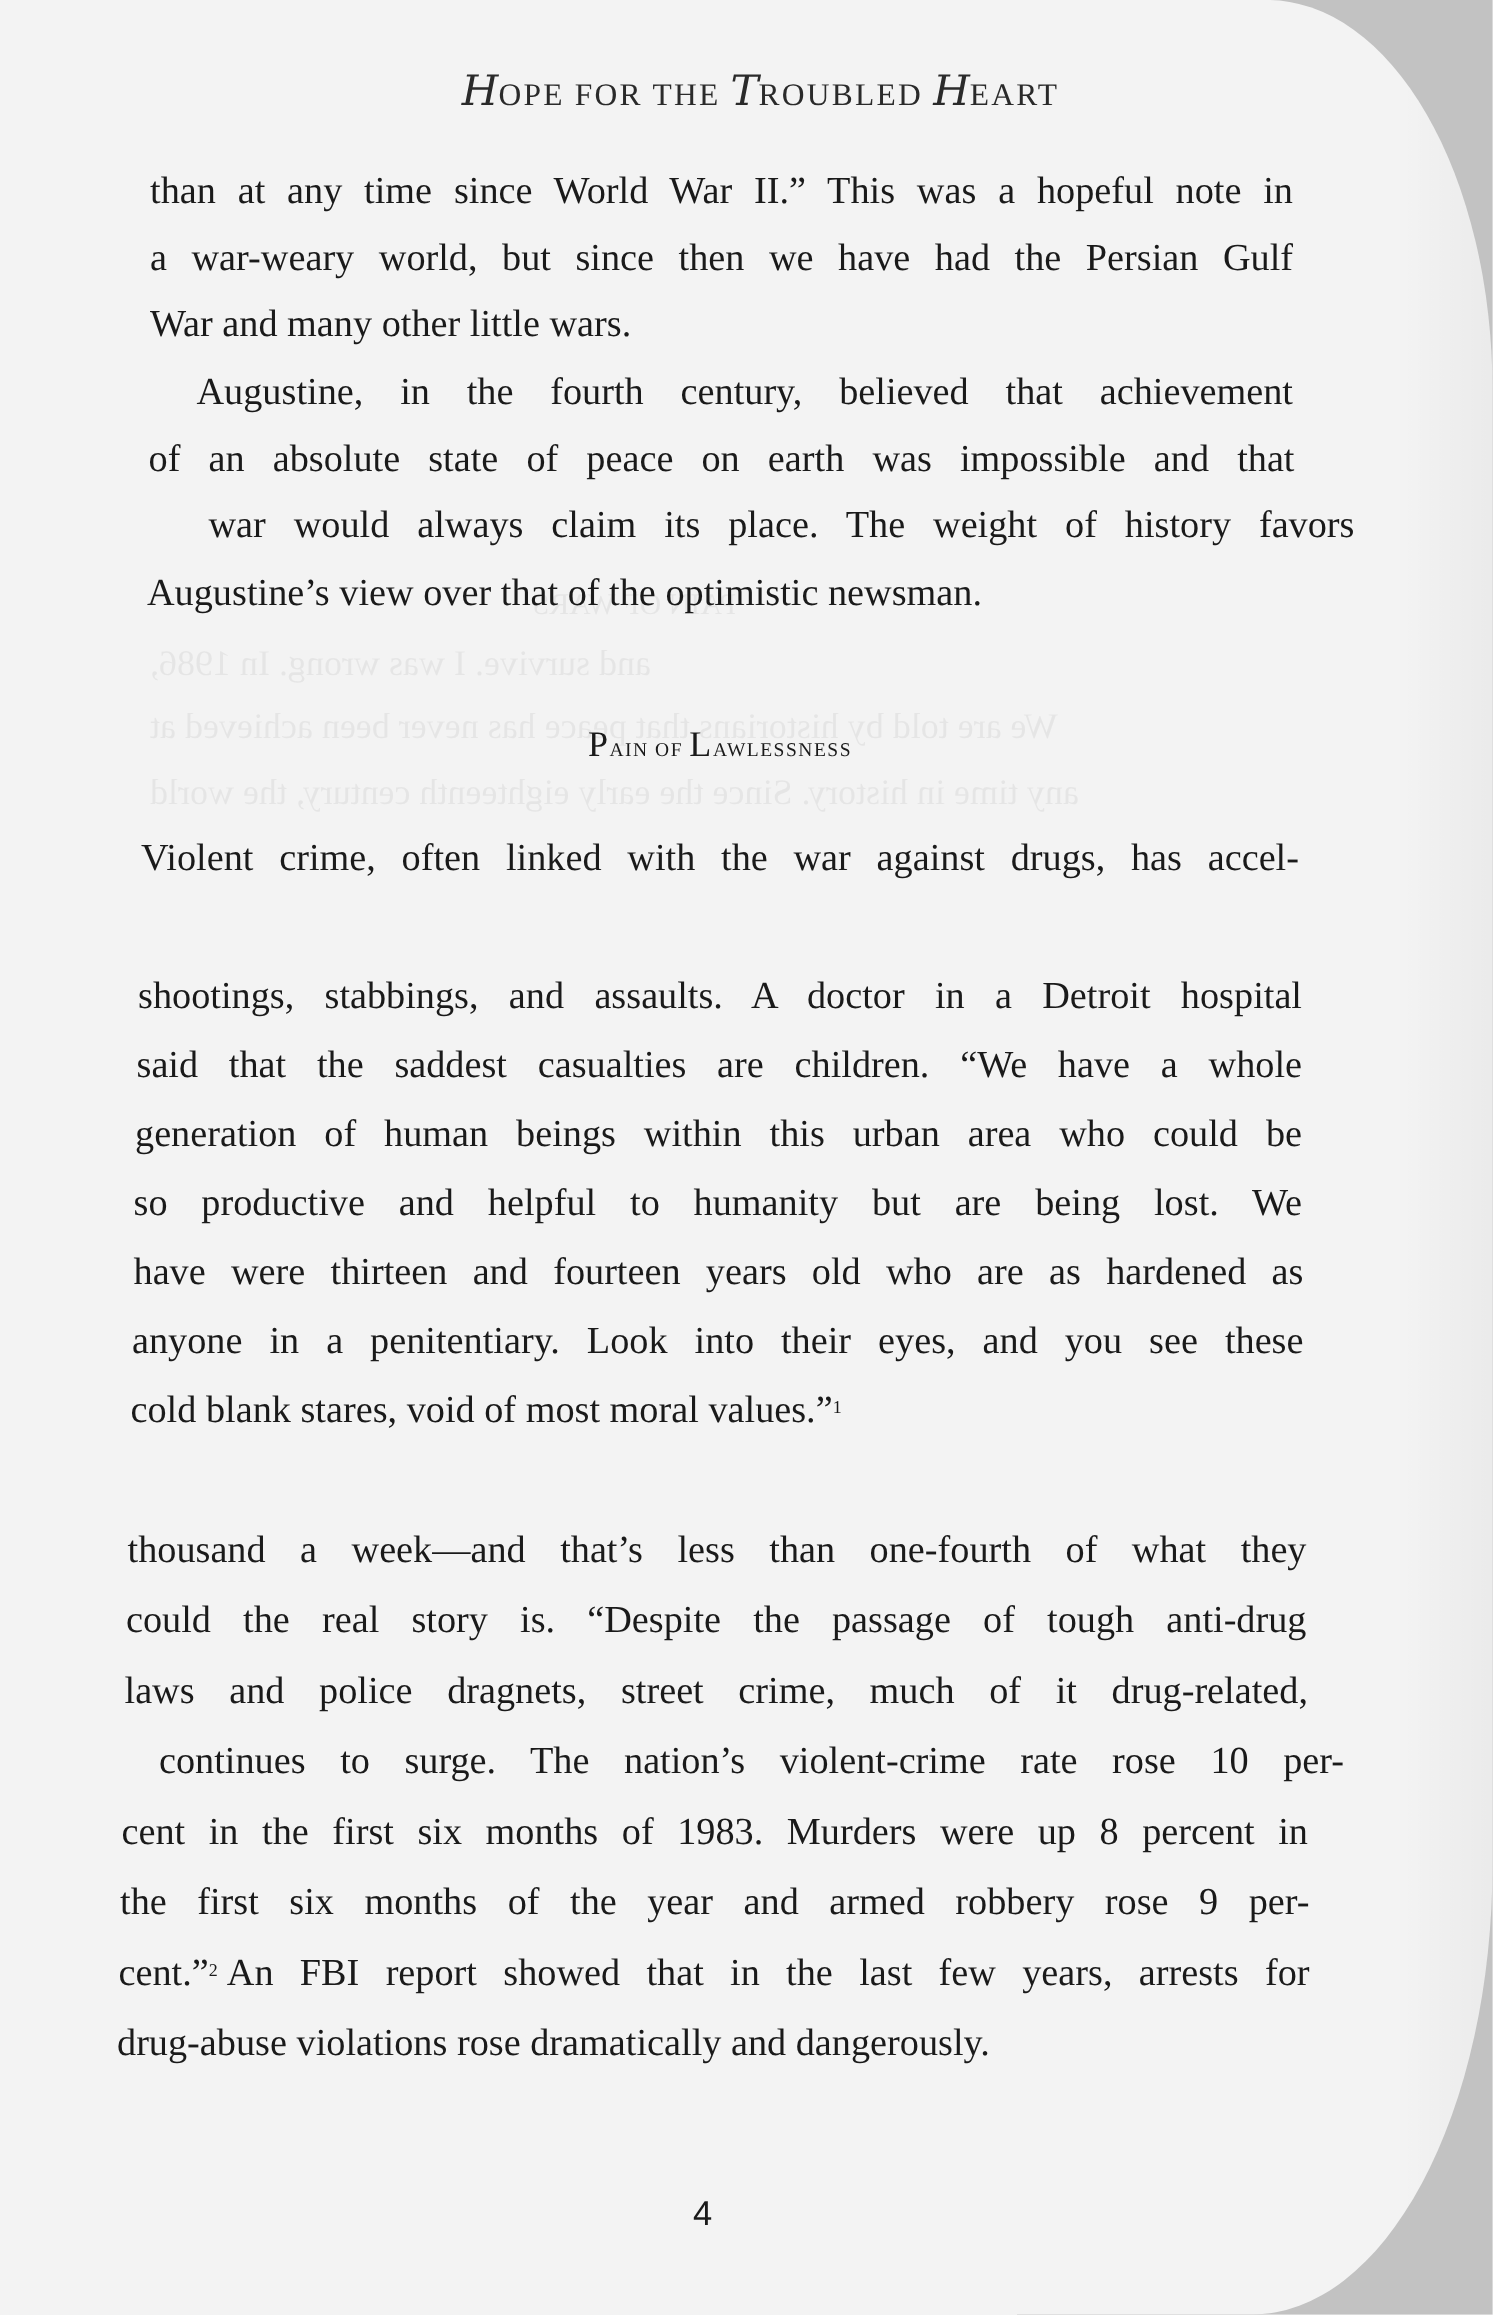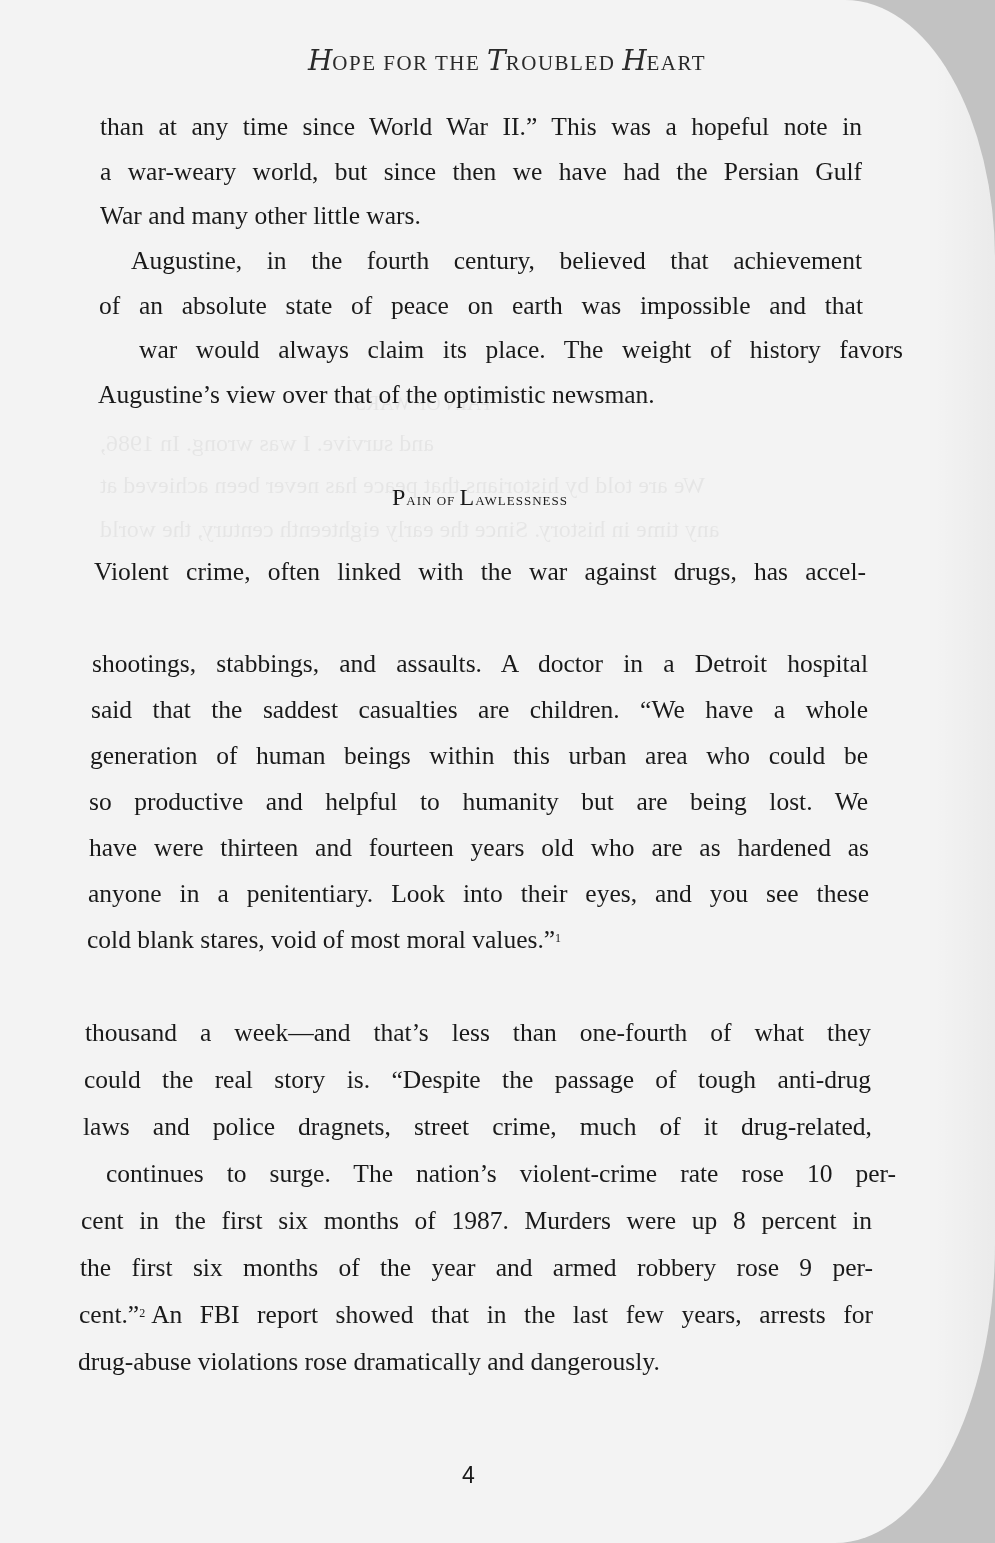--- a/index.html
+++ b/index.html
@@ -82,21 +82,21 @@
   <div class="line just" style="left:90px;width:778px;top:741px;">generation of human beings within this urban area who could be</div>
   <div class="line just" style="left:89px;width:779px;top:787px;">so productive and helpful to humanity but are being lost. We</div>
   <div class="line just" style="left:89px;width:780px;top:833px;">have were thirteen and fourteen years old who are as hardened as</div>
   <div class="line just" style="left:88px;width:781px;top:879px;">anyone in a penitentiary. Look into their eyes, and you see these</div>
   <div class="line" style="left:87px;top:925px;"><span>cold blank stares, void of most moral values.”</span><sup>1</sup></div>
 
   <div class="line just" style="left:85px;width:786px;top:1018px;">thousand a week—and that’s less than one-fourth of what they</div>
   <div class="line just" style="left:84px;width:787px;top:1065px;">could the real story is. “Despite the passage of tough anti-drug</div>
   <div class="line just" style="left:83px;width:789px;top:1112px;">laws and police dragnets, street crime, much of it drug-related,</div>
   <div class="line just" style="left:82px;width:790px;top:1159px;margin-left:24px;">continues to surge. The nation’s violent-crime rate rose 10 per-</div>
-  <div class="line just" style="left:81px;width:791px;top:1206px;">cent in the first six months of 1987. Murders were up 8 percent in</div>
+  <div class="line just" style="left:81px;width:791px;top:1206px;">cent in the first six months of 1983. Murders were up 8 percent in</div>
   <div class="line just" style="left:80px;width:793px;top:1253px;">the first six months of the year and armed robbery rose 9 per-</div>
   <div class="line" style="left:79px;top:1300px;width:794px;display:flex;">
     <span>cent.”</span>
       <sup>2</sup>
       <span style="flex:1;text-align:justify;text-align-last:justify;padding-left:6px;">An FBI report showed that in the last few years, arrests for</span>
   </div>
   <div class="line" style="left:78px;top:1347px;">drug-abuse violations rose dramatically and dangerously.</div>
 
   <div class="folio">4</div>
 </div>

